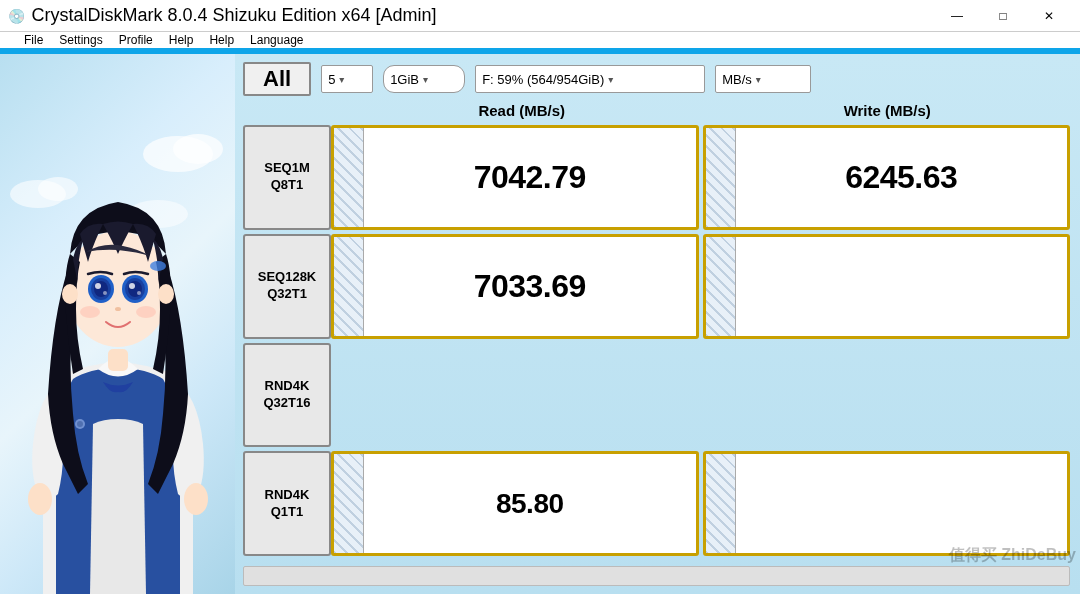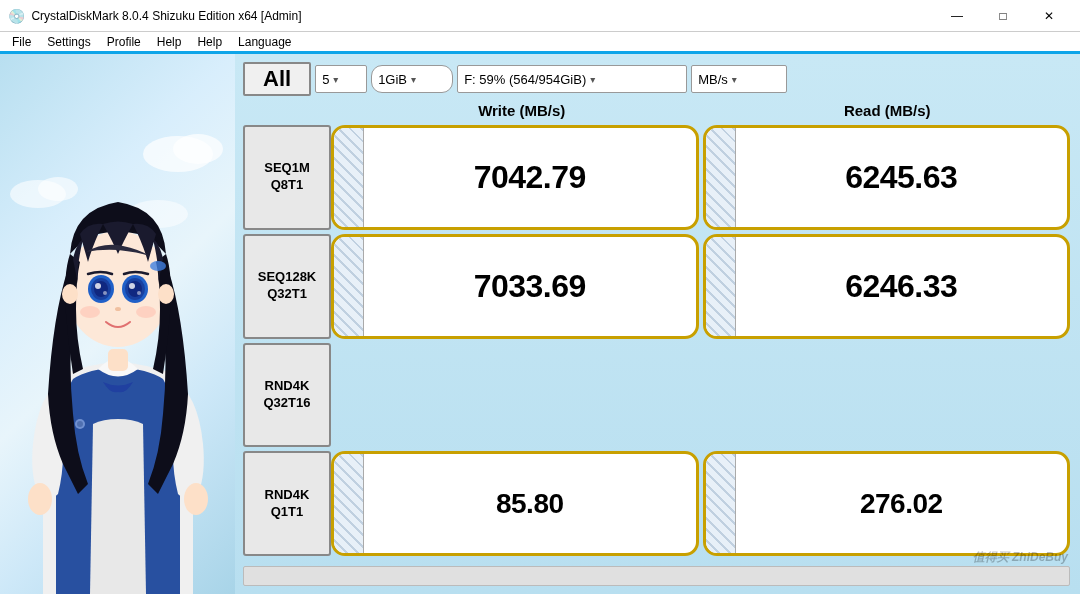--- a/index.html
+++ b/index.html
@@ -15,21 +15,21 @@
     .title-bar {
       background: #fff;
       border-bottom: 1px solid #ccc;
       height: 32px;
       display: flex;
       align-items: center;
       padding: 0 8px;
       gap: 6px;
     }
     .title-bar-text {
-      font-size: 12px;
+      font-size: 18px;
       color: #000;
       flex: 1;
     }
     .title-bar-controls {
       display: flex;
       gap: 0;
     }
     .title-bar-btn {
       width: 46px;
       height: 32px;
@@ -38,25 +38,25 @@
       justify-content: center;
       font-size: 12px;
       cursor: pointer;
       background: transparent;
       border: none;
     }
 
     
     .menu-bar {
       background: #fff;
-      border-bottom: 3px solid #0ea5e9;
+      border-bottom: 6px solid #0ea5e9;
       height: 22px;
       display: flex;
       align-items: center;
-      padding: 0 4px;
+      padding: 0 16px;
     }
     .menu-item {
       padding: 2px 8px;
       font-size: 12px;
       cursor: pointer;
       color: #000;
     }
 
     
     .main {
@@ -102,21 +102,21 @@
       flex-direction: column;
       padding: 8px 10px 8px 8px;
       gap: 6px;
       background: linear-gradient(180deg, #c8e8f5 0%, #b8dff0 100%);
     }
 
     
     .top-controls {
       display: flex;
       align-items: center;
-      gap: 4px;
+      gap: 10px;
       height: 34px;
     }
     .all-btn {
       background: #f0f0f0;
       border: 2px solid #888;
       border-radius: 2px;
       font-size: 22px;
       font-weight: bold;
       padding: 2px 18px;
       cursor: pointer;
@@ -188,21 +188,21 @@
     .bench-cells {
       display: flex;
       flex: 1;
       gap: 4px;
       height: 100%;
     }
     .bench-cell {
       flex: 1;
       position: relative;
       border: 3px solid #c8a000;
-      border-radius: 14px;
+      border-radius: 3px;
       background: #fff;
       display: flex;
       align-items: center;
       overflow: hidden;
       justify-content: center;
     }
     .bench-cell-inner {
       display: flex;
       align-items: center;
       width: 100%;
@@ -245,25 +245,24 @@
       height: 100%;
       background: #0078d4;
       border-radius: 2px;
       width: 0%;
     }
 
     
     .watermark {
       position: absolute;
       bottom: 28px;
-      right: 12px;
-      font-size: 12px;
+      right: 4px;
+      font-size: 16px;
       color: rgba(0,0,0,0.25);
       font-weight: bold;
-      font-style: italic;
     }
   </style>
 </head>
 <body>
 
 <div class="title-bar">
   <span style="font-size:14px;">💿</span>
   <span class="title-bar-text">CrystalDiskMark 8.0.4 Shizuku Edition x64 [Admin]</span>
   <div class="title-bar-controls">
     <button class="title-bar-btn">—</button>
@@ -405,22 +404,22 @@
         <span>F: 59% (564/954GiB)</span>
         <span class="dropdown-arrow">▾</span>
       </div>
       <div class="dropdown-control dropdown-unit">
         <span>MB/s</span>
         <span class="dropdown-arrow">▾</span>
       </div>
     </div>
 
     <div class="col-headers">
+      <div class="col-header">Read (MB/s)</div>
       <div class="col-header">Write (MB/s)</div>
-      <div class="col-header">Read (MB/s)</div>
     </div>
 
     <div class="bench-rows">
 
       <div class="bench-row">
         <div class="bench-label">
           <span>SEQ1M</span>
           <span>Q8T1</span>
         </div>
         <div class="bench-cells">
@@ -447,21 +446,20 @@
         <div class="bench-cells">
           <div class="bench-cell">
             <div class="bench-cell-inner">
               <div class="hatch-area"></div>
               <div class="bench-value large">7033.69</div>
             </div>
           </div>
           <div class="bench-cell">
             <div class="bench-cell-inner">
               <div class="hatch-area"></div>
-              <div class="bench-value large">6246.33</div>
             </div>
           </div>
         </div>
       </div>
 
       <div class="bench-row">
         <div class="bench-label">
           <span>RND4K</span>
           <span>Q32T16</span>
         </div>
@@ -475,21 +473,20 @@
         <div class="bench-cells">
           <div class="bench-cell">
             <div class="bench-cell-inner">
               <div class="hatch-area"></div>
               <div class="bench-value">85.80</div>
             </div>
           </div>
           <div class="bench-cell">
             <div class="bench-cell-inner">
               <div class="hatch-area"></div>
-              <div class="bench-value">276.02</div>
             </div>
           </div>
         </div>
       </div>
 
     </div>
 
     <div class="progress-bar-container">
       <div class="progress-bar-fill"></div>
     </div>

